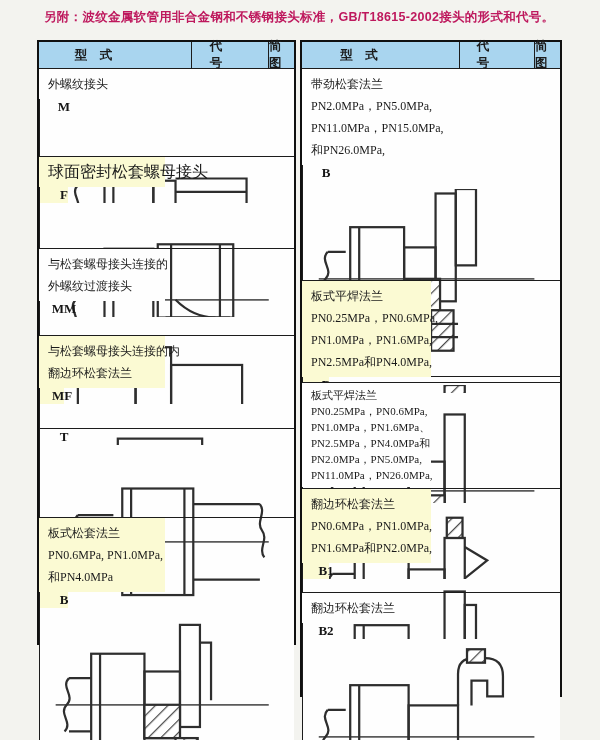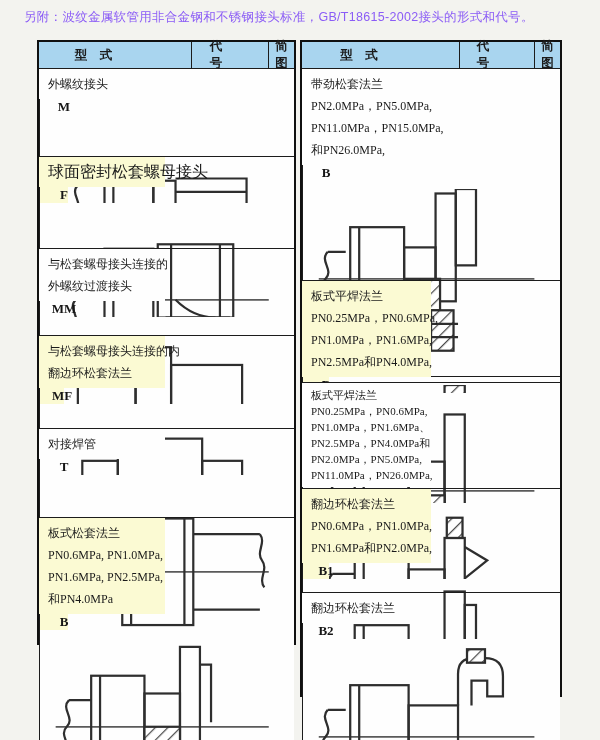--- a/index.html
+++ b/index.html
@@ -5,22 +5,22 @@
   * { margin:0; padding:0; box-sizing:border-box; }
   html,body { width:600px; height:740px; }
   body {
     background:#f3f3ef;
     font-family:"Liberation Sans","DejaVu Sans",sans-serif;
     position:relative;
     overflow:hidden;
     color:#151515;
   }
   .doc-title{
-    position:absolute; left:24px; top:9px;
-    font-size:12.5px; font-weight:normal; letter-spacing:.3px; color:#8b5cf6;
+    position:absolute; left:44px; top:9px;
+    font-size:12.5px; font-weight:bold; letter-spacing:.3px; color:#be185d;
     white-space:nowrap;
   }
   .table-wrap{
     position:absolute; left:37px; top:40px;
     display:flex; gap:4px; align-items:flex-start;
   }
   .half{
     border:2px solid #101010;
     background:#fefefe;
     display:flex; flex-direction:column;
@@ -47,21 +47,20 @@
   .cell-code{
     border-left:1px solid #1c1c1c;
     display:flex; align-items:center; justify-content:center;
     font-family:"Liberation Serif","DejaVu Serif",serif;
     font-size:13px; font-weight:600; color:#161616;padding-left:20px;
   }
   .cell-diag{
     border-left:1px solid #1c1c1c;
     flex:1; display:flex; flex-direction:column;
     background:#fefefe;
-    text-align:center;
   }
   .left .cell-type{ width:126px; }
   .left .cell-code{ width:29px; }
   .right .cell-type{ width:129px; }
   .right .cell-code{ width:27px; }
   .diag-sub{
     flex:1; display:flex; align-items:center; justify-content:center;
     overflow:hidden;
   }
   .diag-sub + .diag-sub{ border-top:1px solid #1c1c1c; }
@@ -185,23 +184,20 @@
               <rect x="12" y="22" width="16" height="36" stroke="#2e2e2e" stroke-width="1" fill="none"></rect>
               <rect x="28" y="12" width="38" height="56" stroke="#2e2e2e" stroke-width="1" fill="none"></rect>
               <rect x="66" y="22" width="18" height="36" stroke="#2e2e2e" stroke-width="1" fill="none"></rect>
               <rect x="12" y="52" width="56" height="12" fill="url(#hatch4)" stroke="#2e2e2e" stroke-width="1"></rect>
               <polygon points="56,64 74,64 64,76" fill="url(#hatch4)" stroke="#2e2e2e" stroke-width="1"></polygon>
             </svg>
           </div>
         </div>
       </div>
       <div class="row" style="height: 89px;">
-        <div class="cell-type" style="width:126px;font-size:12px;line-height:22px">
-          <div class="type-line">对接焊管</div>
-        </div>
        <div class="cell-code" style="width:29px">T</div>
        <div class="cell-diag">
           <div class="diag-sub">
             <svg viewBox="0 0 100 80" preserveAspectRatio="xMidYMid meet">
               <defs>
                 <pattern id="hatch5" width="4" height="4" patternUnits="userSpaceOnUse" patternTransform="rotate(45)">
    <rect width="4" height="4" fill="#fff"></rect>
                   <line x1="0" y1="0" x2="0" y2="4" stroke="#4a4a4a" stroke-width="1.1"></line>
   </pattern>
               </defs>
@@ -214,21 +210,20 @@
               <path d="M62,23 H92 M62,57 H92" stroke="#2e2e2e" stroke-width="1" fill="none"></path>
               <path d="M92,23 c3,4 -2,8 1,12 c3,4 -2,8 1,12" stroke="#2e2e2e" stroke-width="1" fill="none"></path>
             </svg>
           </div>
         </div>
       </div>
       <div class="row hl" style="height: 126px;">
         <div class="cell-type" style="width:126px;font-size:12px;line-height:22px">
           <div class="type-line">板式松套法兰</div>
           <div class="type-line">PN0.6MPa, PN1.0MPa,</div>
-          <div class="type-line">PN1.6MPa, PN2.5MPa,</div>
           <div class="type-line">和PN4.0MPa</div>
         </div>
        <div class="cell-code" style="width:29px">B</div>
        <div class="cell-diag">
           <div class="diag-sub">
             <svg viewBox="0 0 100 80" preserveAspectRatio="xMidYMid meet">
               <defs>
                 <pattern id="hatch6" width="4" height="4" patternUnits="userSpaceOnUse" patternTransform="rotate(45)">
    <rect width="4" height="4" fill="#fff"></rect>
                   <line x1="0" y1="0" x2="0" y2="4" stroke="#4a4a4a" stroke-width="1.1"></line>

